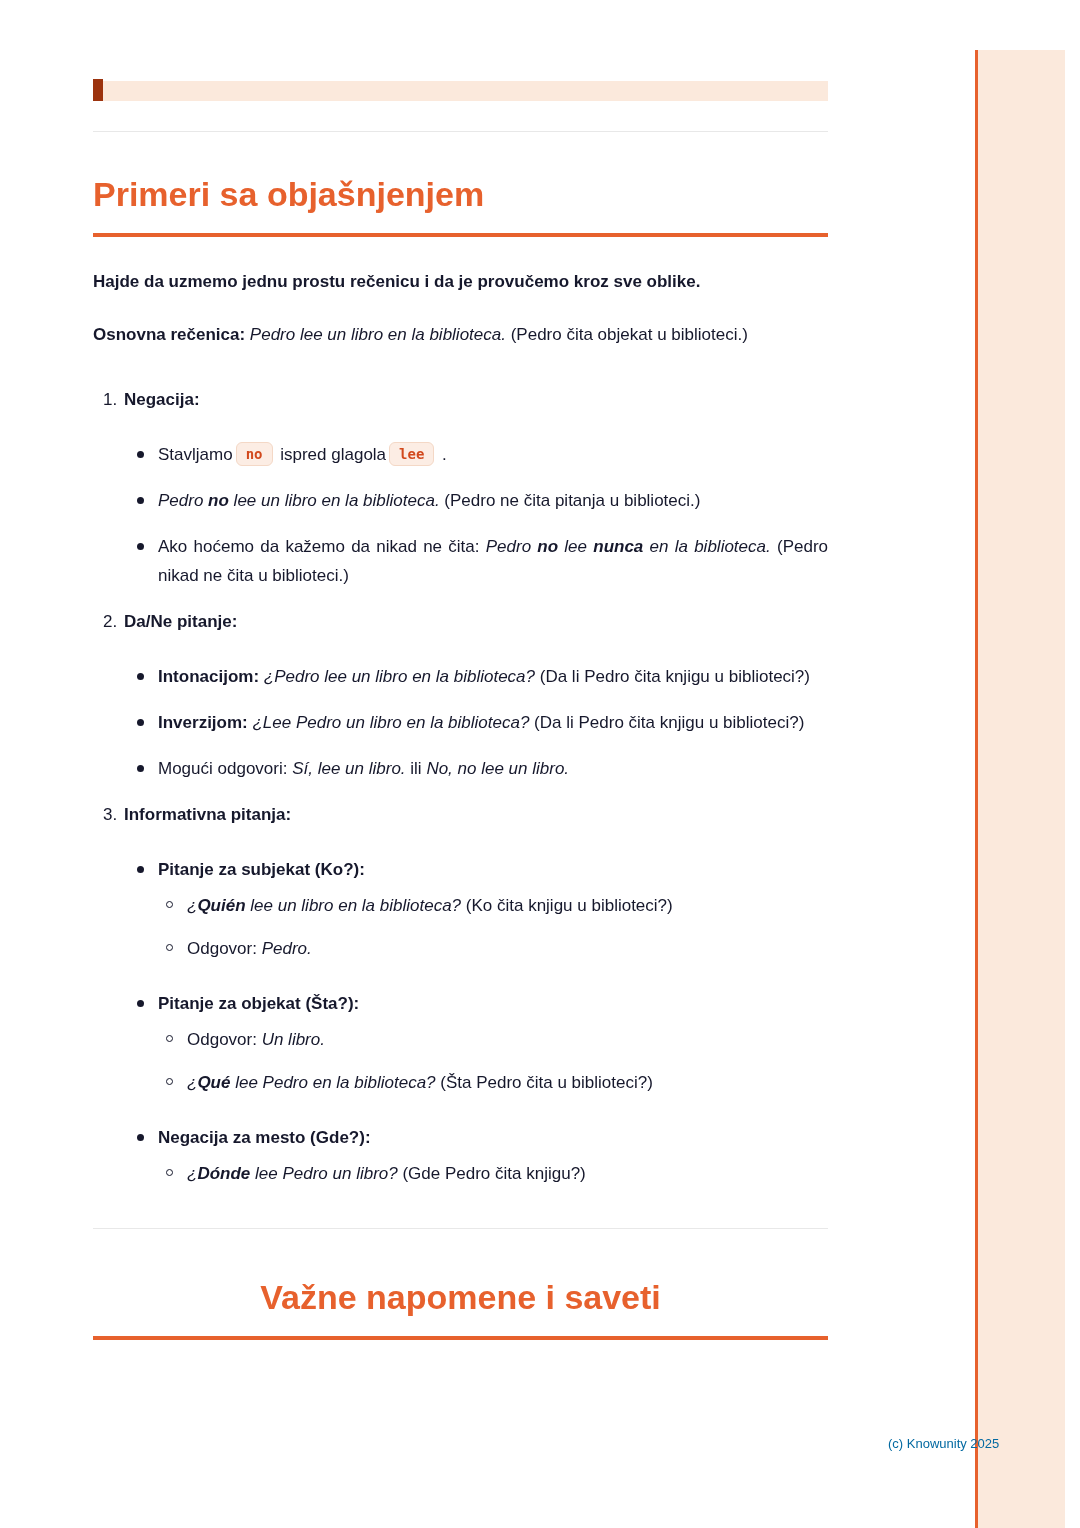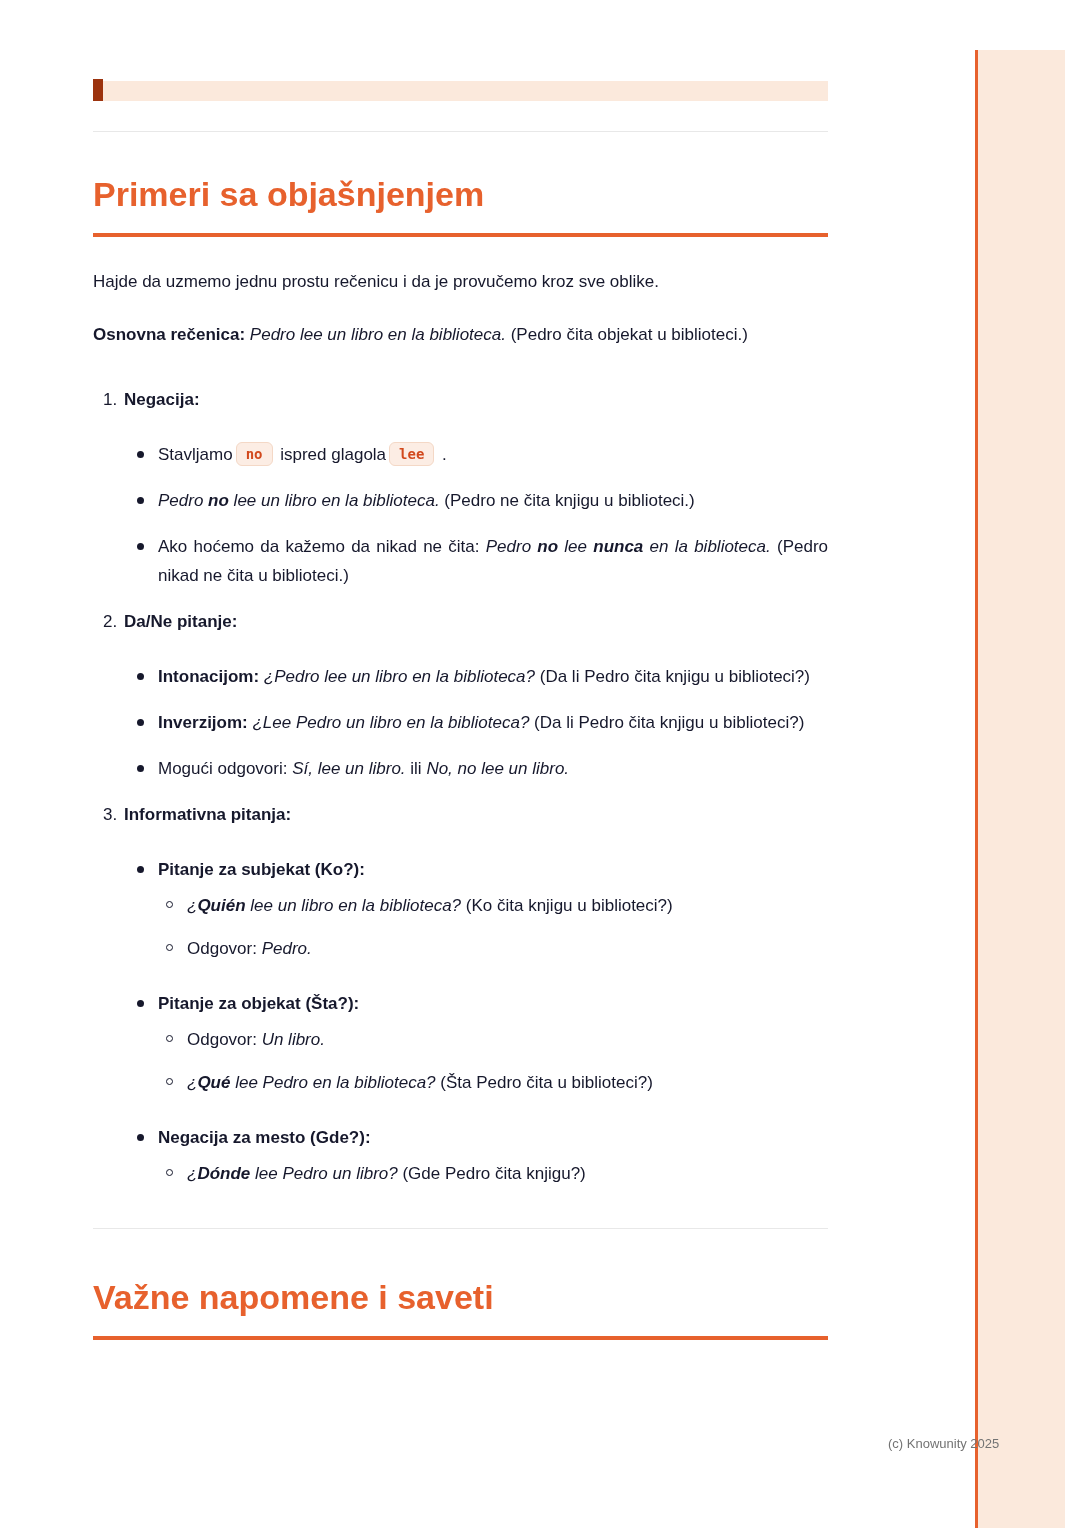--- a/index.html
+++ b/index.html
@@ -9,21 +9,21 @@
   }
   .content{position:absolute;left:93px;top:16px;width:735px;margin-top:8px;}
   
   .top-strip{margin-top:55px;height:22px;display:flex;align-items:stretch;}
   .strip-accent{width:10px;background:#9c330e;}
   .strip-bar{flex:1;background:#fbe9dc;margin-top:2px;}
   .divider{border:none;border-top:1px solid #e8e8e8;margin:30px 0 0 0;height:0;}
   h1{margin:42px 0 0 0;font-size:34px;line-height:1.2;font-weight:700;color:#e7612d;letter-spacing:0;}
   .orange-rule{margin-top:18px;height:4px;background:#e7612d;}
   p{margin:0;font-size:17px;line-height:29px;}
-  .intro{margin-top:30px;}
+  .intro{margin-top:30px;font-weight:bold;}
   .base{margin-top:24px;text-align:justify;}
   .b{font-weight:700;}
   .i{font-style:italic;}
   .chip{
     display:inline-block;background:#fcede4;border:1px solid #f4d8c6;border-radius:6px;
     padding:0 9px;margin:0 3px;font-family:"DejaVu Sans Mono",monospace;
     font-size:14px;font-weight:700;color:#d2491d;line-height:22px;vertical-align:1px;
   }
   .olist{margin-top:36px;font-size:17px;line-height:29px;}
   .oitem{margin-bottom:10px;}
@@ -36,24 +36,24 @@
   .disc{display:block;width:7px;height:7px;border-radius:50%;background:#16182c;margin-top:11px;}
   .btext{flex:1;text-align:justify;}
   .bcontent{flex:1;}
   .bcontent .btext{text-align:left;}
   .sbullet{display:flex;padding-left:8px;margin-top:14px;}
   .sm{flex:none;width:21px;}
   .ring{display:block;width:7px;height:7px;border-radius:50%;border:1.5px solid #16182c;margin-top:10px;box-sizing:border-box;}
   .bgroup-title + .sbullet{margin-top:7px;}
   .group{margin-bottom:26px;}
   .divider2{margin-top:40px;}
-  h1.second{margin-top:48px;}
+  h1.second{margin-top:48px;text-align:center;}
   
   .edge-strip{position:absolute;left:975px;top:50px;width:87px;height:1478px;background:#fbe9dc;border-left:3px solid #e7612d;}
-  .footer{position:absolute;left:888px;top:1436px;font-size:13px;color:#737373;z-index:5;}
+  .footer{position:absolute;left:888px;top:1436px;font-size:13px;color:#0369a1;z-index:5;}
 </style>
 </head>
 <body>
 
 <div class="edge-strip"></div>
 
 <div class="content">
 
   <div class="top-strip">
     <div class="strip-accent"></div>
@@ -79,21 +79,21 @@
         <div class="bullet">
           <span class="bm">
               <span class="disc"></span>
             </span>
           <div class="btext"><span>Stavljamo</span><span class="chip">no</span><span> ispred glagola</span><span class="chip">lee</span><span> .</span></div>
         </div>
         <div class="bullet">
           <span class="bm">
               <span class="disc"></span>
             </span>
-          <div class="btext"><span class="i">Pedro </span><span class="b i">no</span><span class="i"> lee un libro en la biblioteca.</span><span> (Pedro ne čita knjigu u biblioteci.)</span></div>
+          <div class="btext"><span class="i">Pedro </span><span class="b i">no</span><span class="i"> lee un libro en la biblioteca.</span><span> (Pedro ne čita pitanja u biblioteci.)</span></div>
         </div>
         <div class="bullet">
           <span class="bm">
               <span class="disc"></span>
             </span>
           <div class="btext"><span>Ako hoćemo da kažemo da nikad ne čita: </span><span class="i">Pedro </span><span class="b i">no</span><span class="i"> lee </span><span class="b i">nunca</span><span class="i"> en la biblioteca.</span><span> (Pedro nikad ne čita u biblioteci.)</span></div>
         </div>
       </div>
     </div>
 

